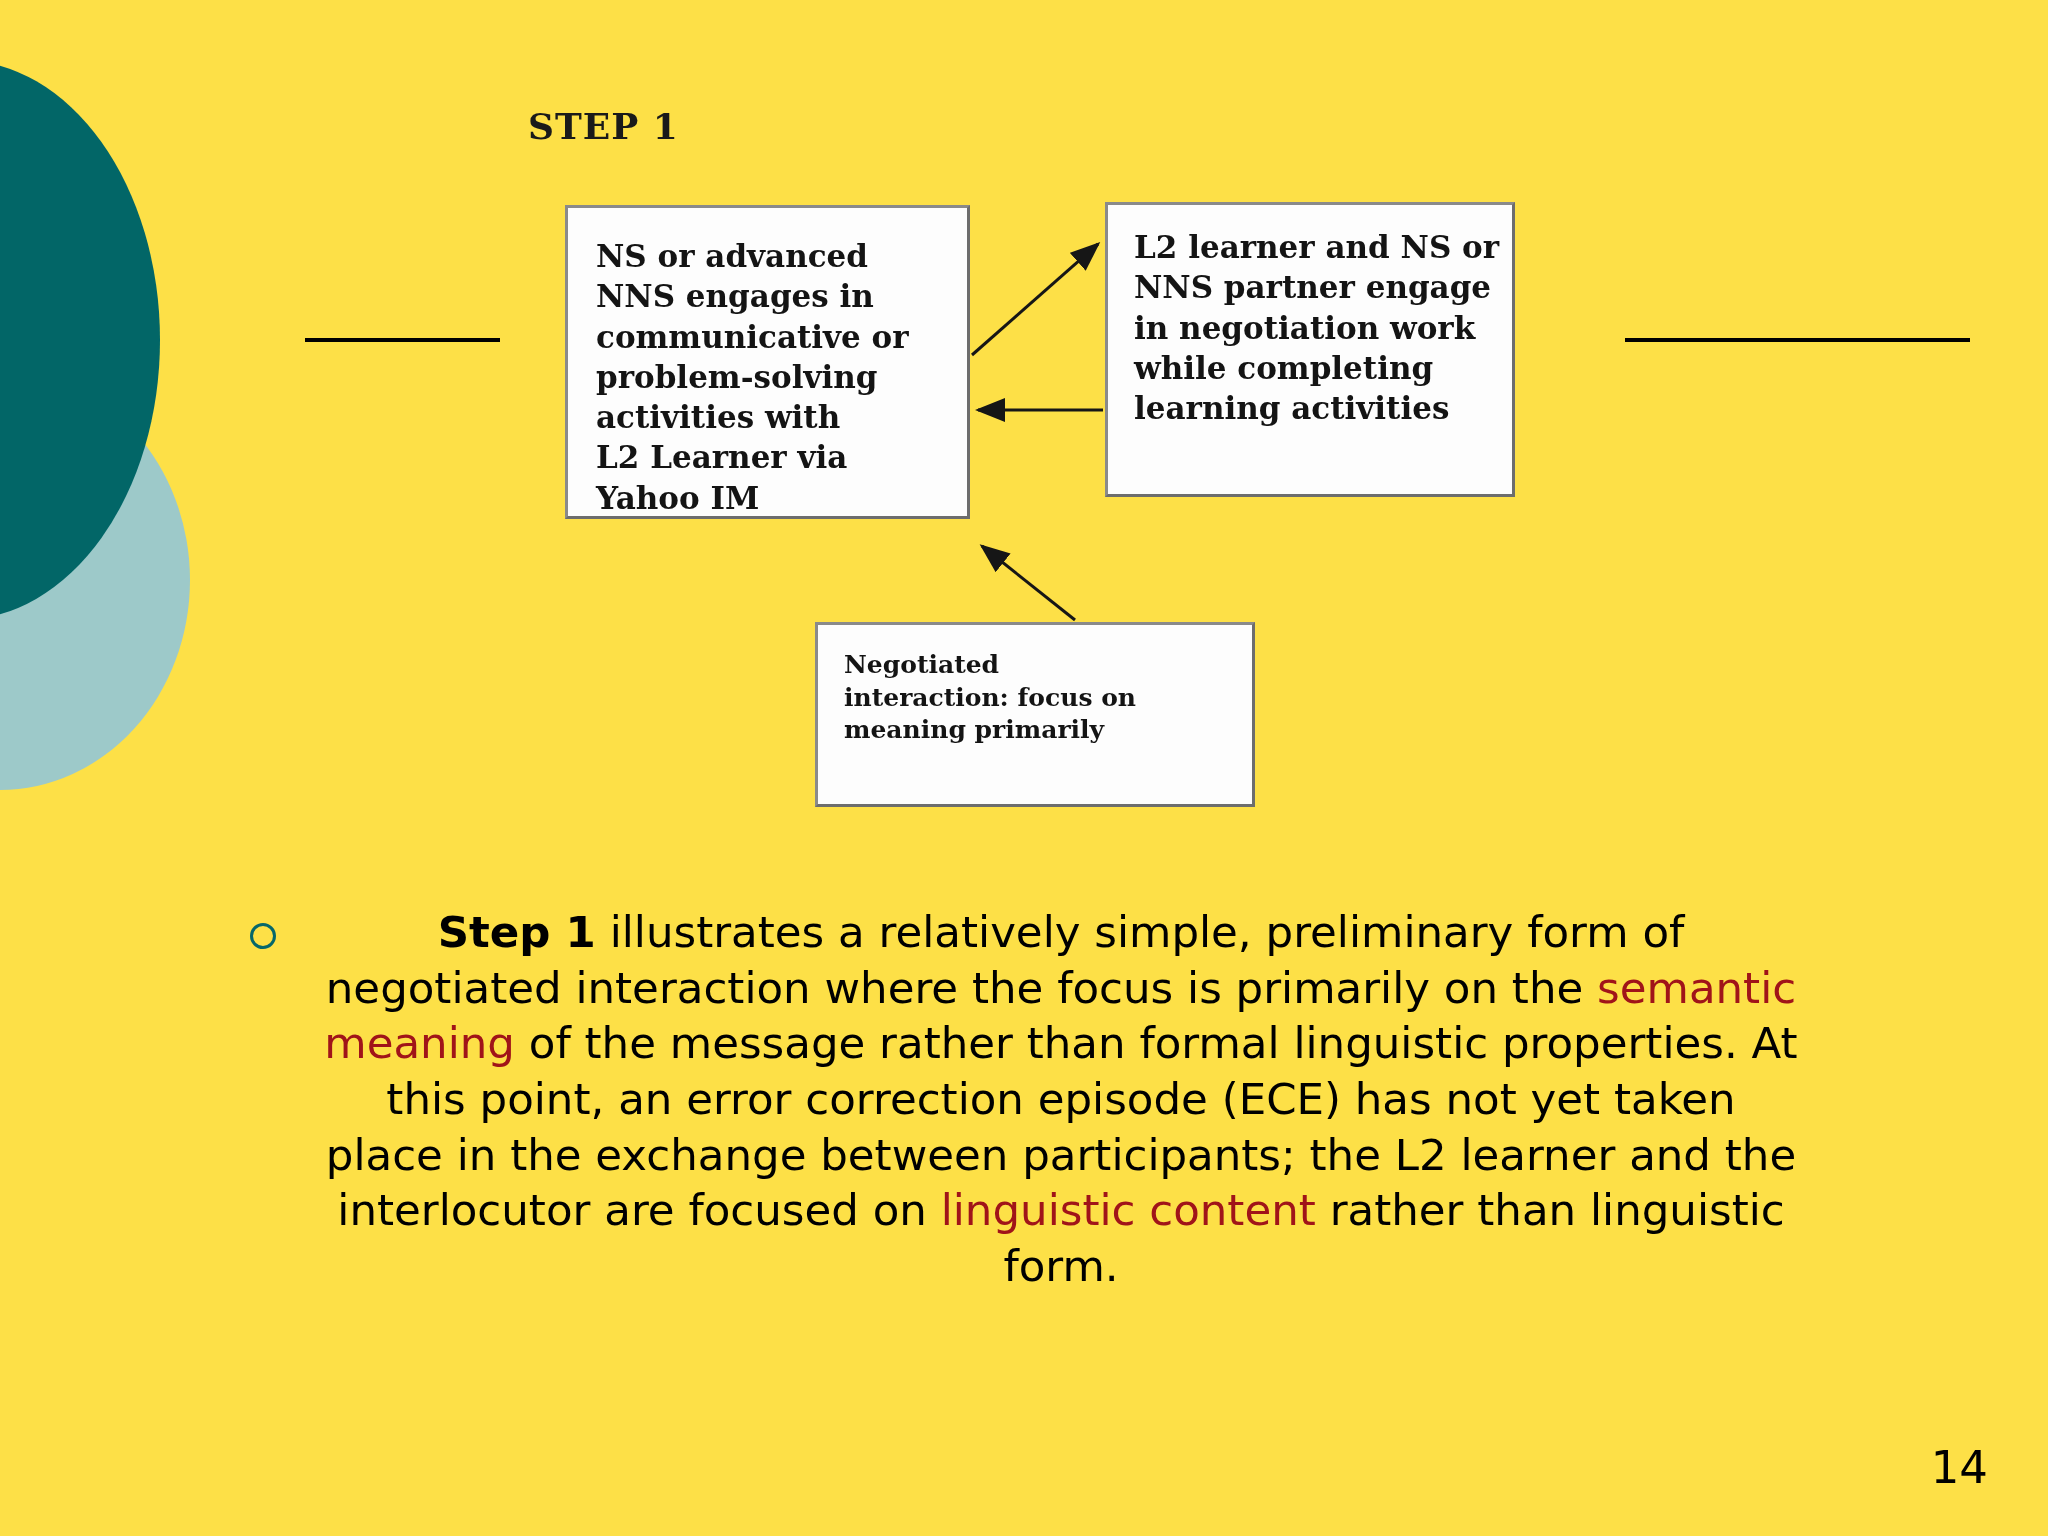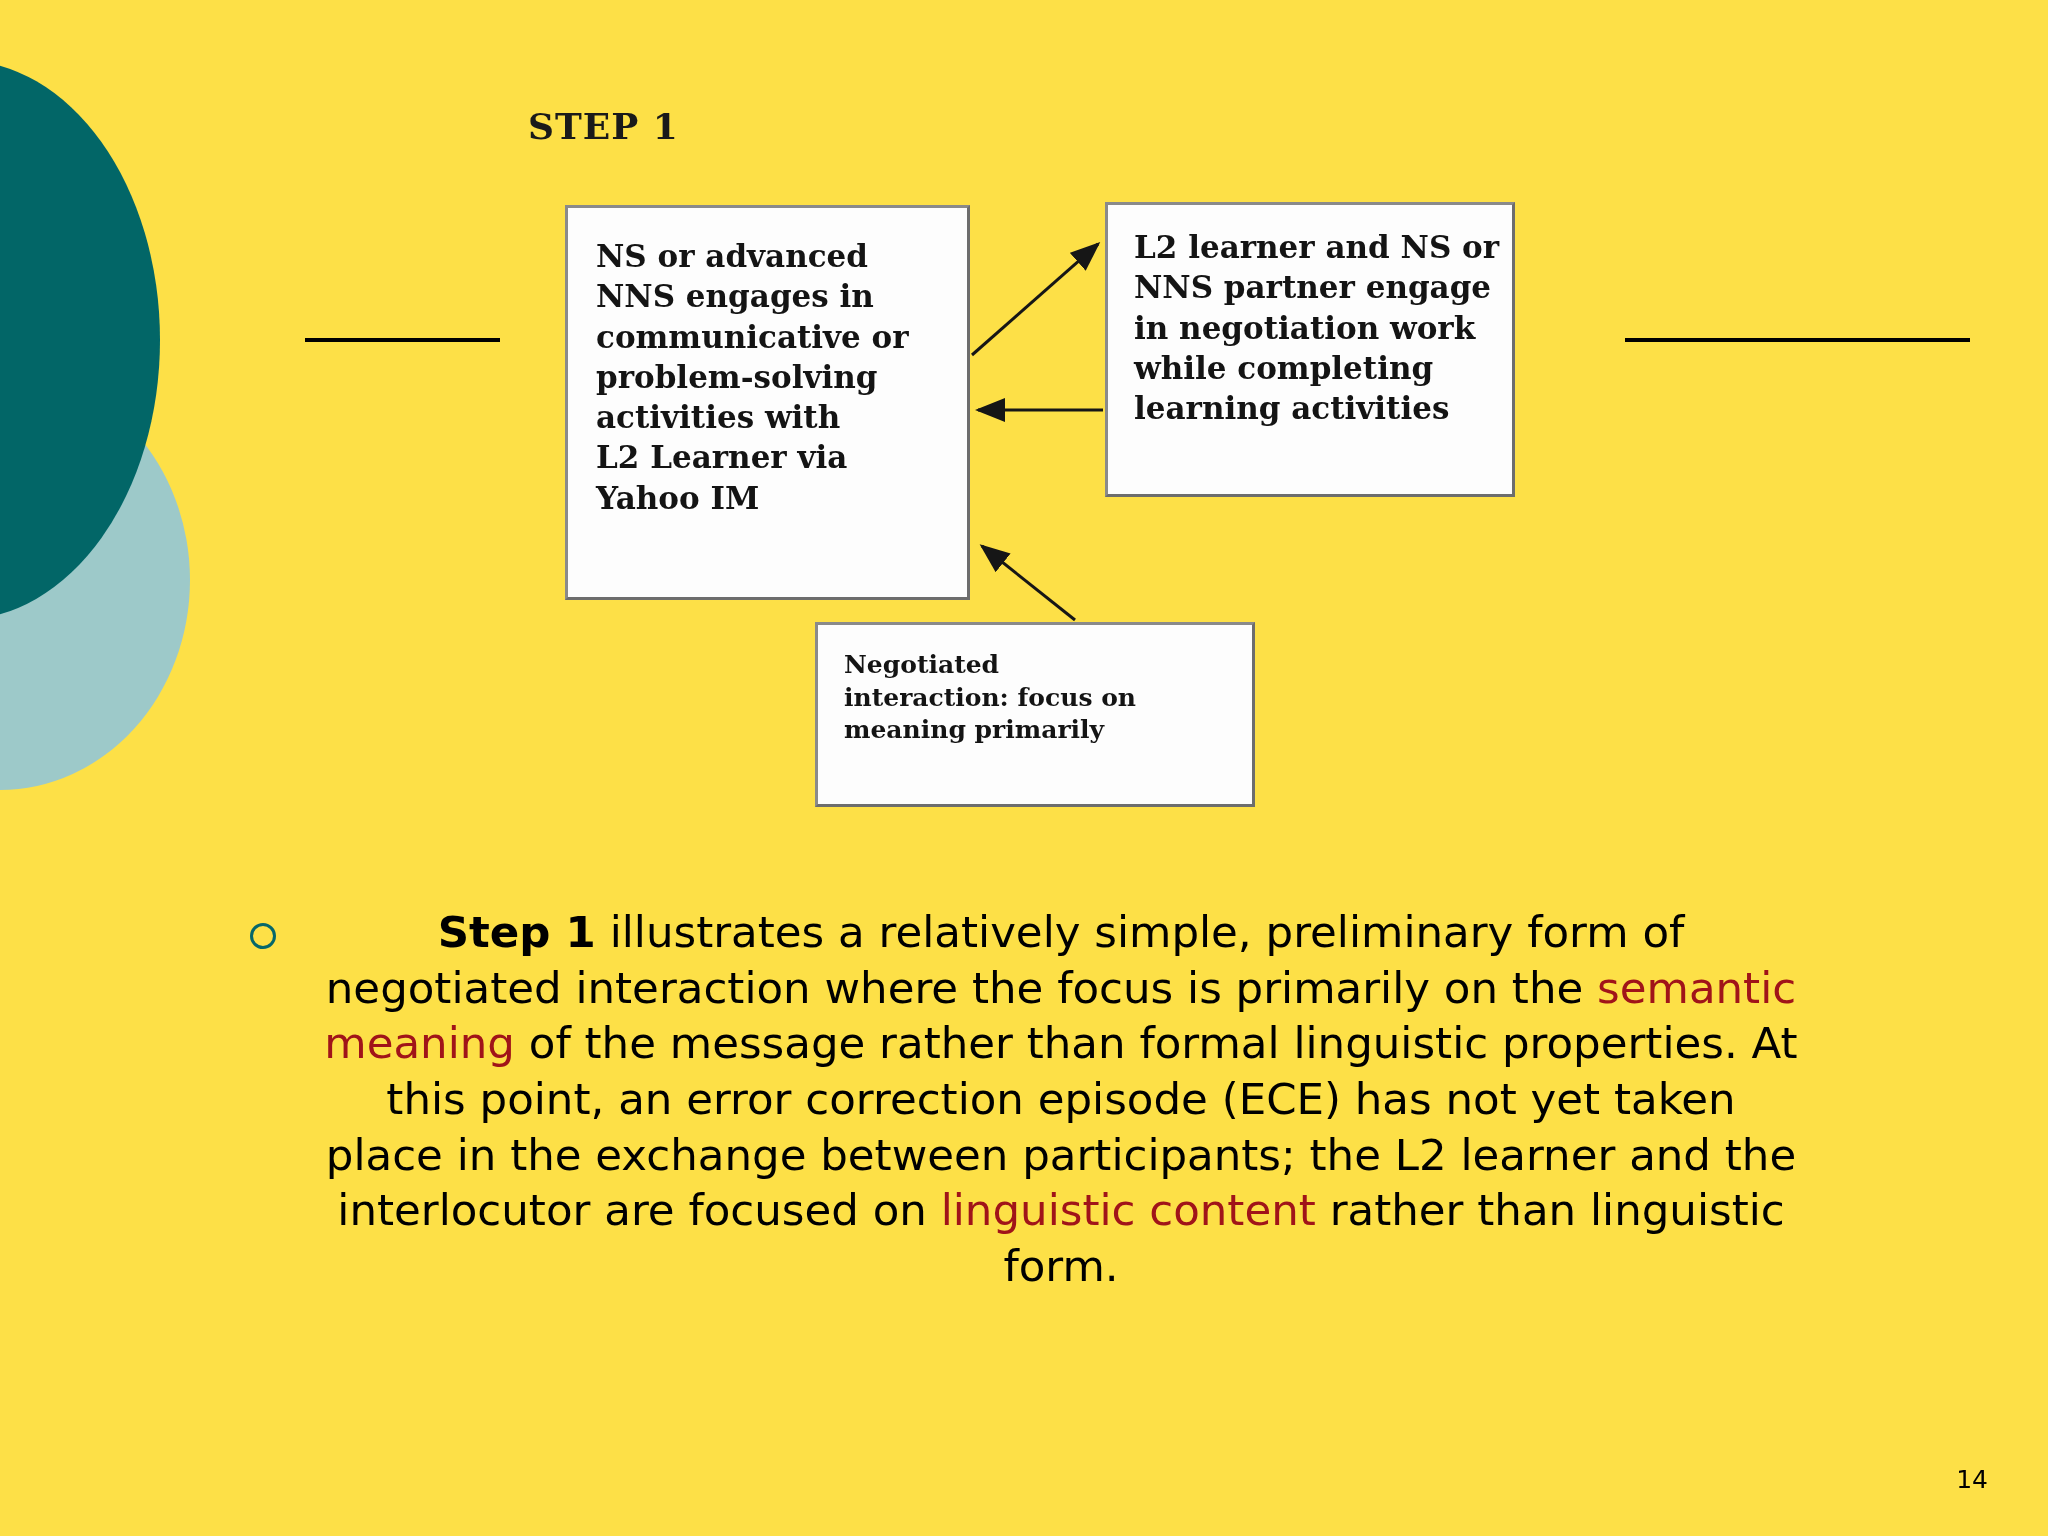--- a/index.html
+++ b/index.html
@@ -85,21 +85,21 @@
   .dbox .dtext {
     font-family: "DejaVu Serif", serif;
     font-weight: bold;
     color: #141414;
     line-height: 1.30;
     white-space: pre-line;
   }
 
   #box-left {
     left: 565px;  top: 205px;
-    width: 405px; height: 395px;
+    width: 405px; height: 314px;
   }
   #box-left .dtext {
     font-size: 31px;
     padding: 28px 0 0 28px;
   }
 
   #box-right {
     left: 1105px; top: 202px;
     width: 410px; height: 295px;
   }
@@ -146,21 +146,21 @@
   }
   .body-text b { font-weight: bold; }
   .hl-red { color: #a01419; }
 
   
   #page-number {
     position: absolute;
     right: 60px;
     bottom: 42px;
     font-family: "DejaVu Sans", sans-serif;
-    font-size: 25px;
+    font-size: 45px;
     color: #000000;
     z-index: 5;
   }
 </style>
 </head>
 <body>
 
 <div id="slide">
 
   <div class="deco-circle-light"></div>

